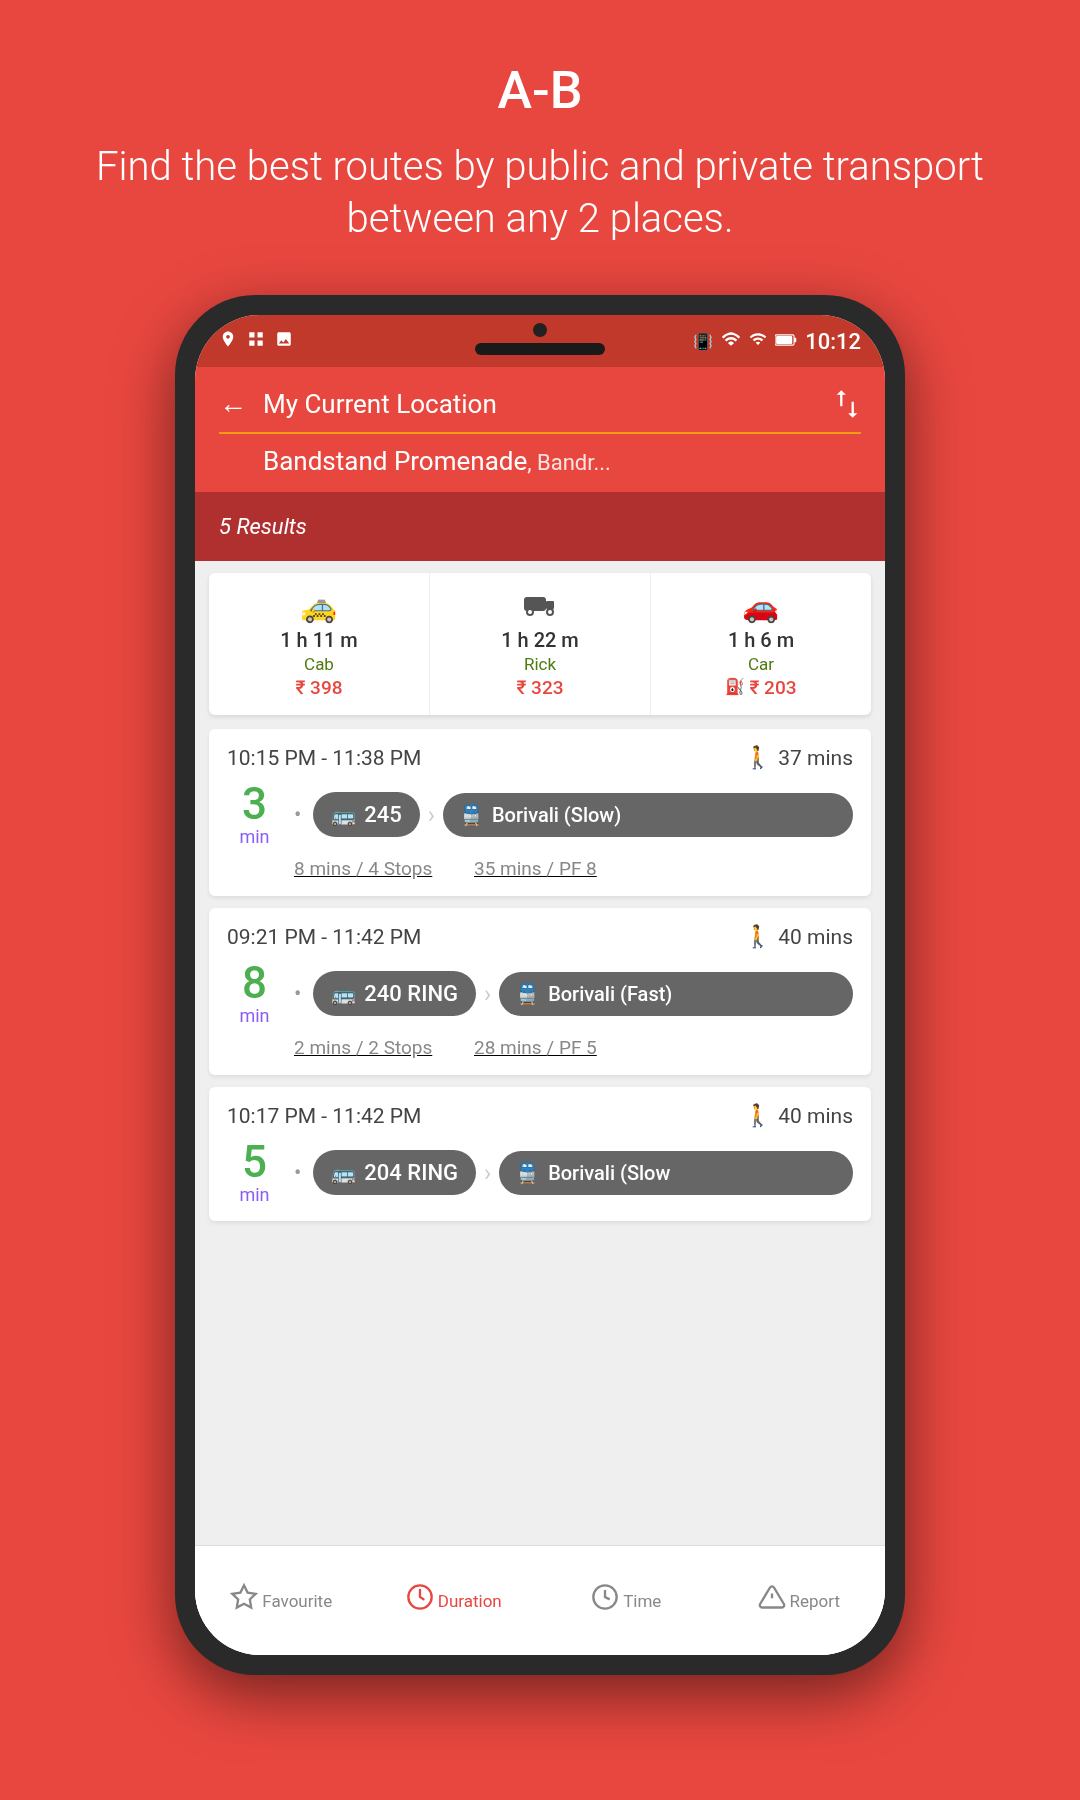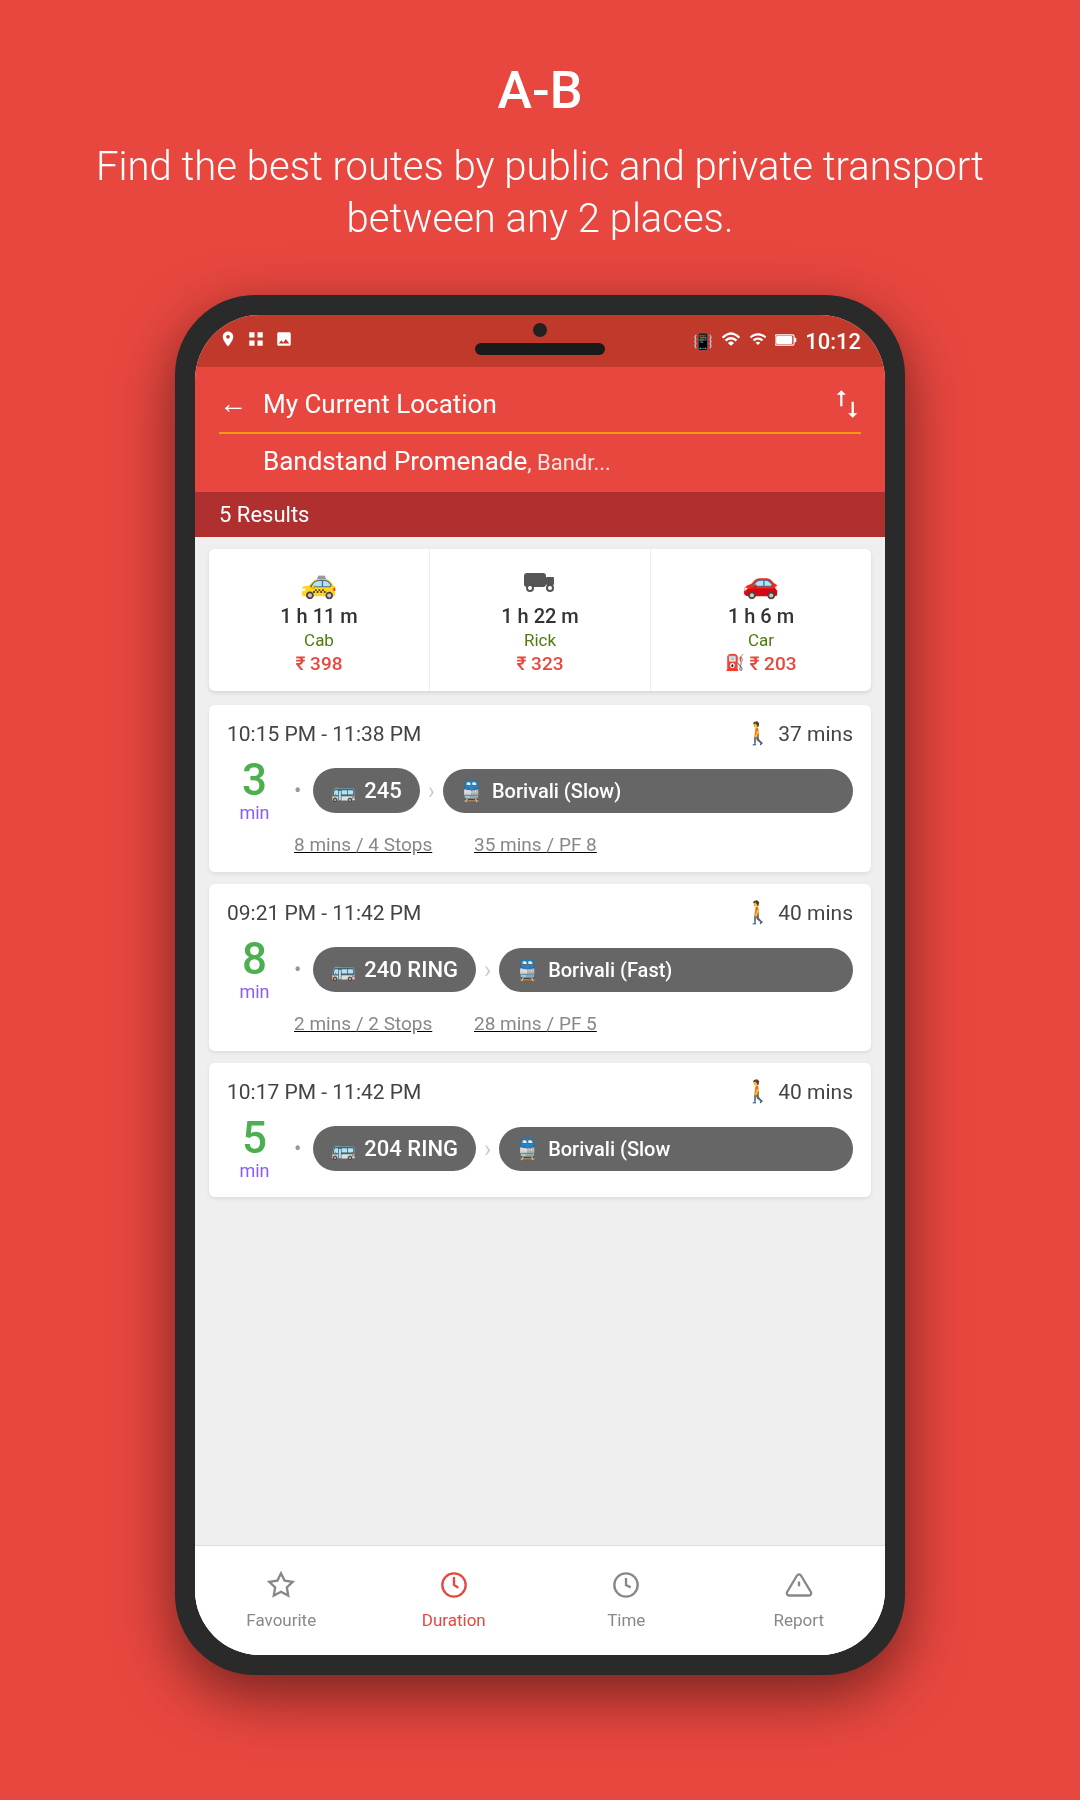--- a/index.html
+++ b/index.html
@@ -133,22 +133,23 @@
       margin-left: 44px;
     }
     .destination-sub {
       color: rgba(255,255,255,0.85);
       font-size: 22px;
     }
 
     
     .results-bar {
       background: #b03030;
-      padding: 10px 24px;
+      padding: 22px 24px;
       flex-shrink: 0;
+      font-style: italic;
     }
     .results-text {
       color: white;
       font-size: 22px;
     }
 
     
     .content-area {
       flex: 1;
       overflow: hidden;
@@ -319,21 +320,20 @@
       background: white;
       height: 110px;
       display: flex;
       align-items: stretch;
       border-top: 1px solid #ddd;
       flex-shrink: 0;
     }
     .tab-item {
       flex: 1;
       display: flex;
-      flex-direction: column;
       align-items: center;
       justify-content: center;
       gap: 4px;
       cursor: pointer;
     }
     .tab-icon {
       font-size: 28px;
       color: #888;
     }
     .tab-label {

